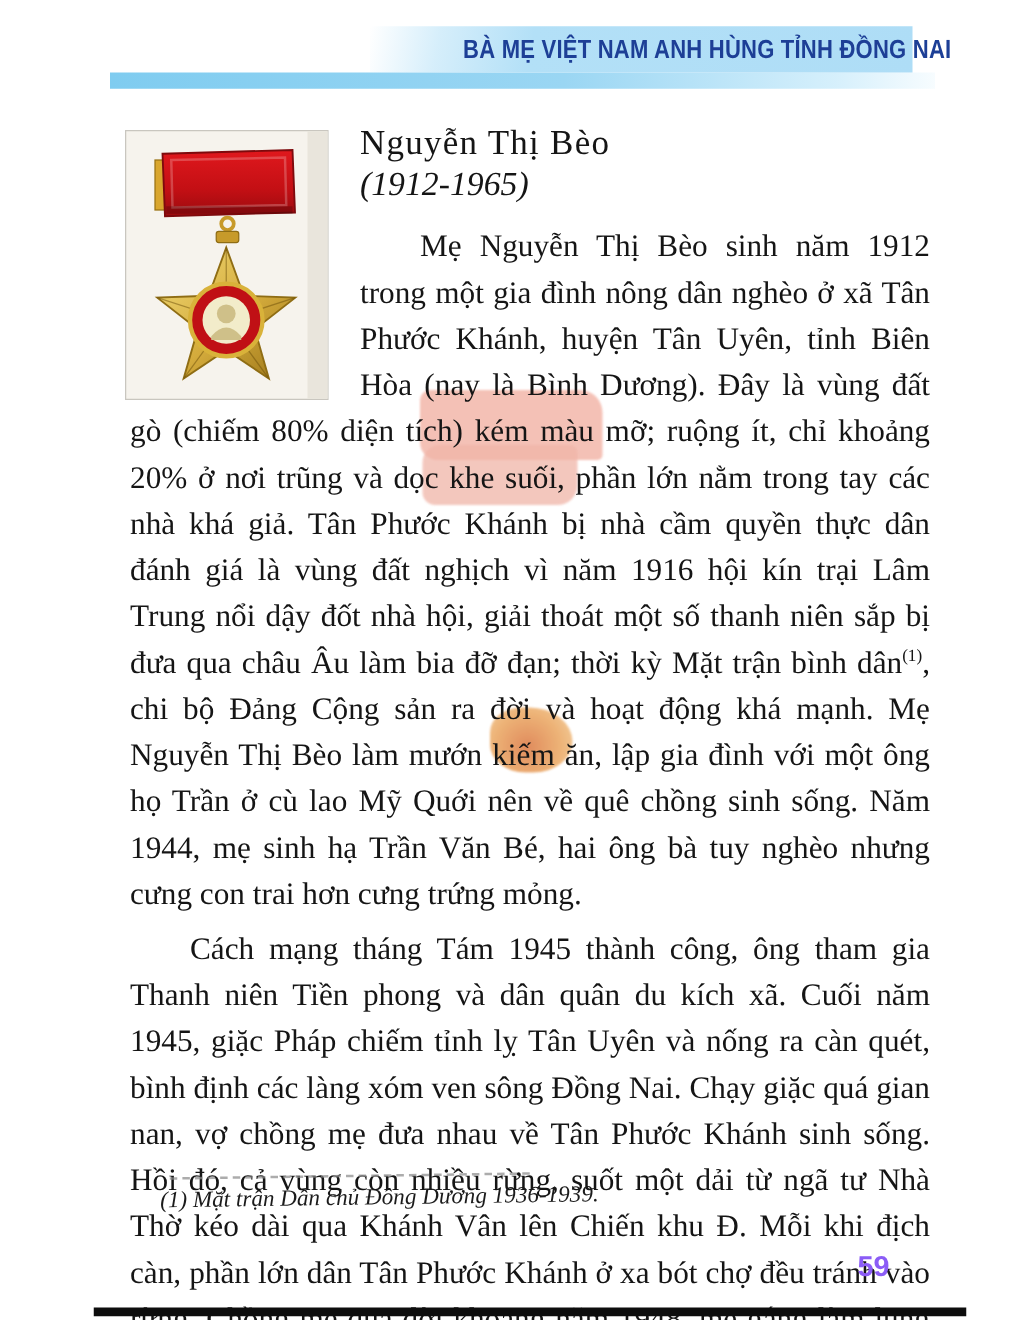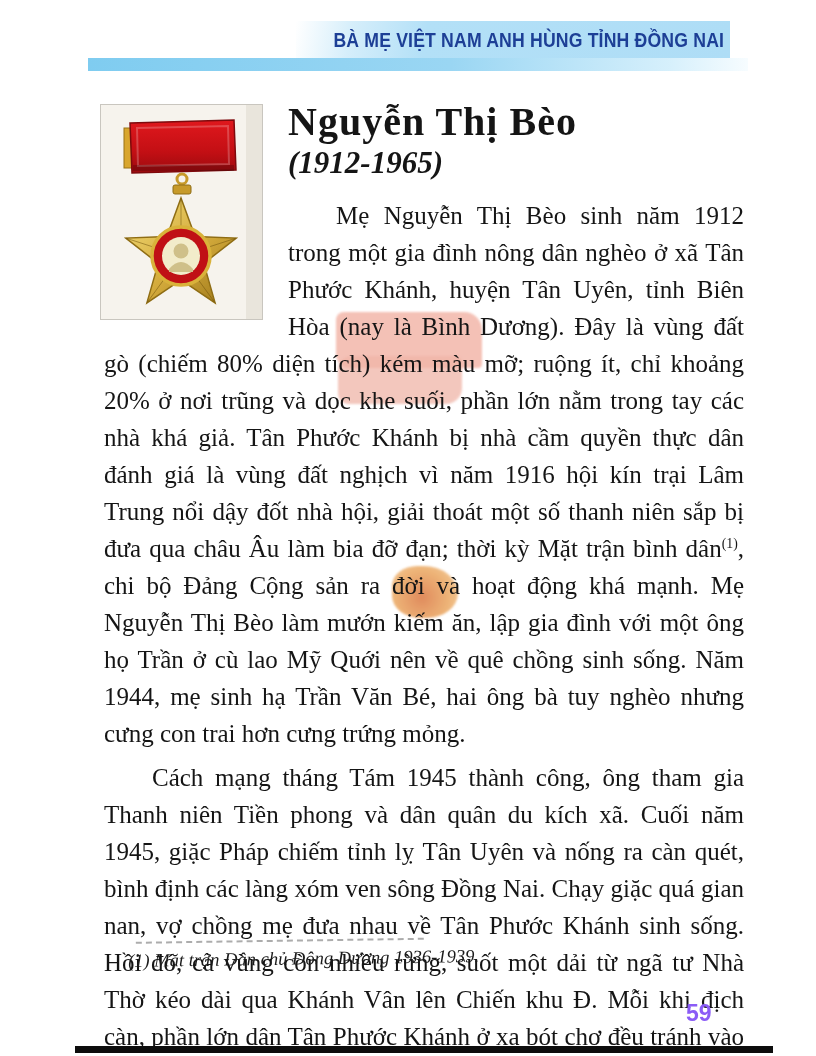--- a/index.html
+++ b/index.html
@@ -14,21 +14,21 @@
 
   
   .header-band {
     position: absolute;
     left: 296px; top: 21px;
     width: 434px; height: 37px;
     background: linear-gradient(100deg,
       rgba(179,224,247,0) 0%,
       rgba(179,224,247,0.55) 13%,
       #b3e0f7 30%, #aeddf6 100%);
-    display: flex; align-items: center; justify-content: flex-end;
+    display: flex; align-items: center; 
     padding-right: 6px; box-sizing: border-box;
     z-index: 3;
   }
   .header-title {
     font-family: "Liberation Sans", sans-serif;
     font-weight: bold;
     font-size: 21px;
     color: #1d3f96;
     white-space: nowrap;
     transform: scaleX(0.84);
@@ -70,29 +70,29 @@
     left: 100px; top: 100px;
     width: 648px;
     z-index: 1;
   }
   .medal-figure {
     float: left;
     width: 163px; height: 216px;
     margin: 4px 25px 6px 0;
   }
   .article-title {
-    font-size: 40px;
-    font-weight: 700;
+    font-size: 28px;
+    font-weight: 400;
     letter-spacing: 1px;
     margin: 0 0 1px 0;
     line-height: 1.1;
   }
   .article-lifespan {
-    font-size: 31px;
-    font-weight: bold;
+    font-size: 27px;
+    font-weight: normal;
     font-style: italic;
     margin: 0 0 16px 0;
   }
   .body-par {
     font-size: 25px;
     line-height: 37px;
     text-align: justify;
     text-indent: 48px;
     margin: 4px;
   }

